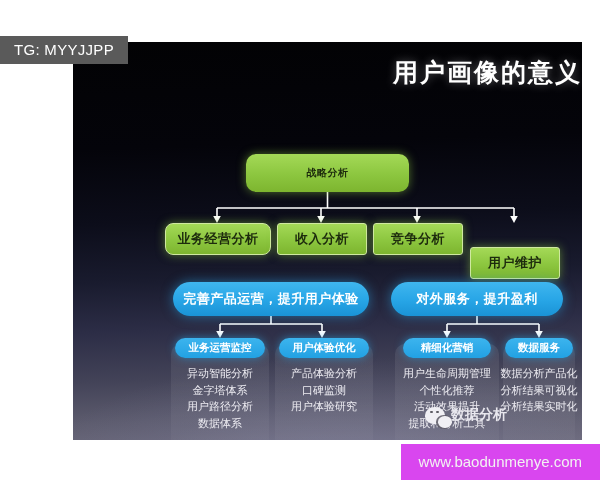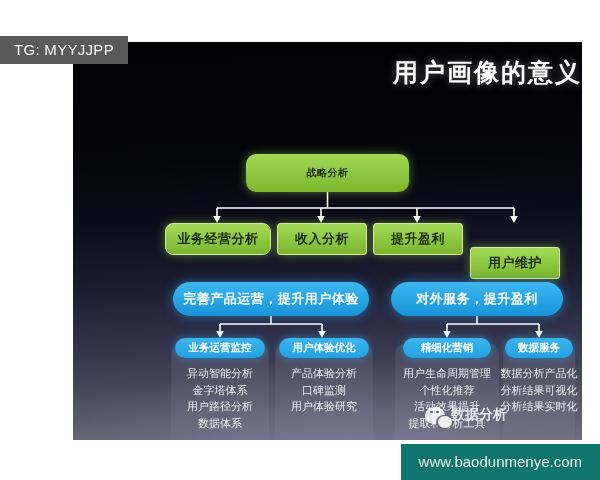--- a/index.html
+++ b/index.html
@@ -12,21 +12,21 @@
   #tg-banner{
     position:absolute;left:0;top:8px;
     background:#5a5a5a;color:#ffffff;
     font-size:15px;padding:5px 14px 6px 14px;
     letter-spacing:.3px;z-index:30;
     font-family:"Liberation Sans",sans-serif;
     margin-top:28px;
   }
   #url-banner{
     position:absolute;right:0;bottom:0;
-    background:#0f766e;color:#f2f2f2;
+    background:#d946ef;color:#f2f2f2;
     font-size:15px;padding:9px 18px 10px 18px;
     z-index:30;
     font-family:"Liberation Sans",sans-serif;
   }
   
   #slide{
     position:absolute;left:73px;top:42px;width:509px;height:398px;
     background:
       radial-gradient(ellipse 420px 200px at 52% 118%, rgba(150,150,185,.55) 0%, rgba(120,120,155,.18) 55%, rgba(0,0,0,0) 78%),
       linear-gradient(178deg,#020204 0%,#04040a 26%,#0c0d1a 44%,#191b2e 58%,#2c2d46 70%,#434358 82%,#5d5c6e 92%,#6d6b7d 100%);
@@ -150,21 +150,21 @@
       <polygon points="249,296 245.2,289 252.8,289"></polygon>
       <polygon points="374,296 370.2,289 377.8,289"></polygon>
       <polygon points="466,296 462.2,289 469.8,289"></polygon>
     </g>
   </svg>
 
   <div class="gbox" id="g-root">战略分析</div>
 
   <div class="gbox g2" id="g2a">业务经营分析</div>
   <div class="gbox g2" id="g2b">收入分析</div>
-  <div class="gbox g2" id="g2c">提升盈利</div>
+  <div class="gbox g2" id="g2c">竞争分析</div>
   <div class="gbox g2" id="g2d">用户维护</div>
 
   <div class="bbox" id="b-left">完善产品运营，提升用户体验</div>
   <div class="bbox" id="b-right">对外服务，提升盈利</div>
 
   <div class="panel" id="p1"></div>
   <div class="panel" id="p2"></div>
   <div class="panel" id="p3"></div>
   <div class="panel" id="p4"></div>
 

